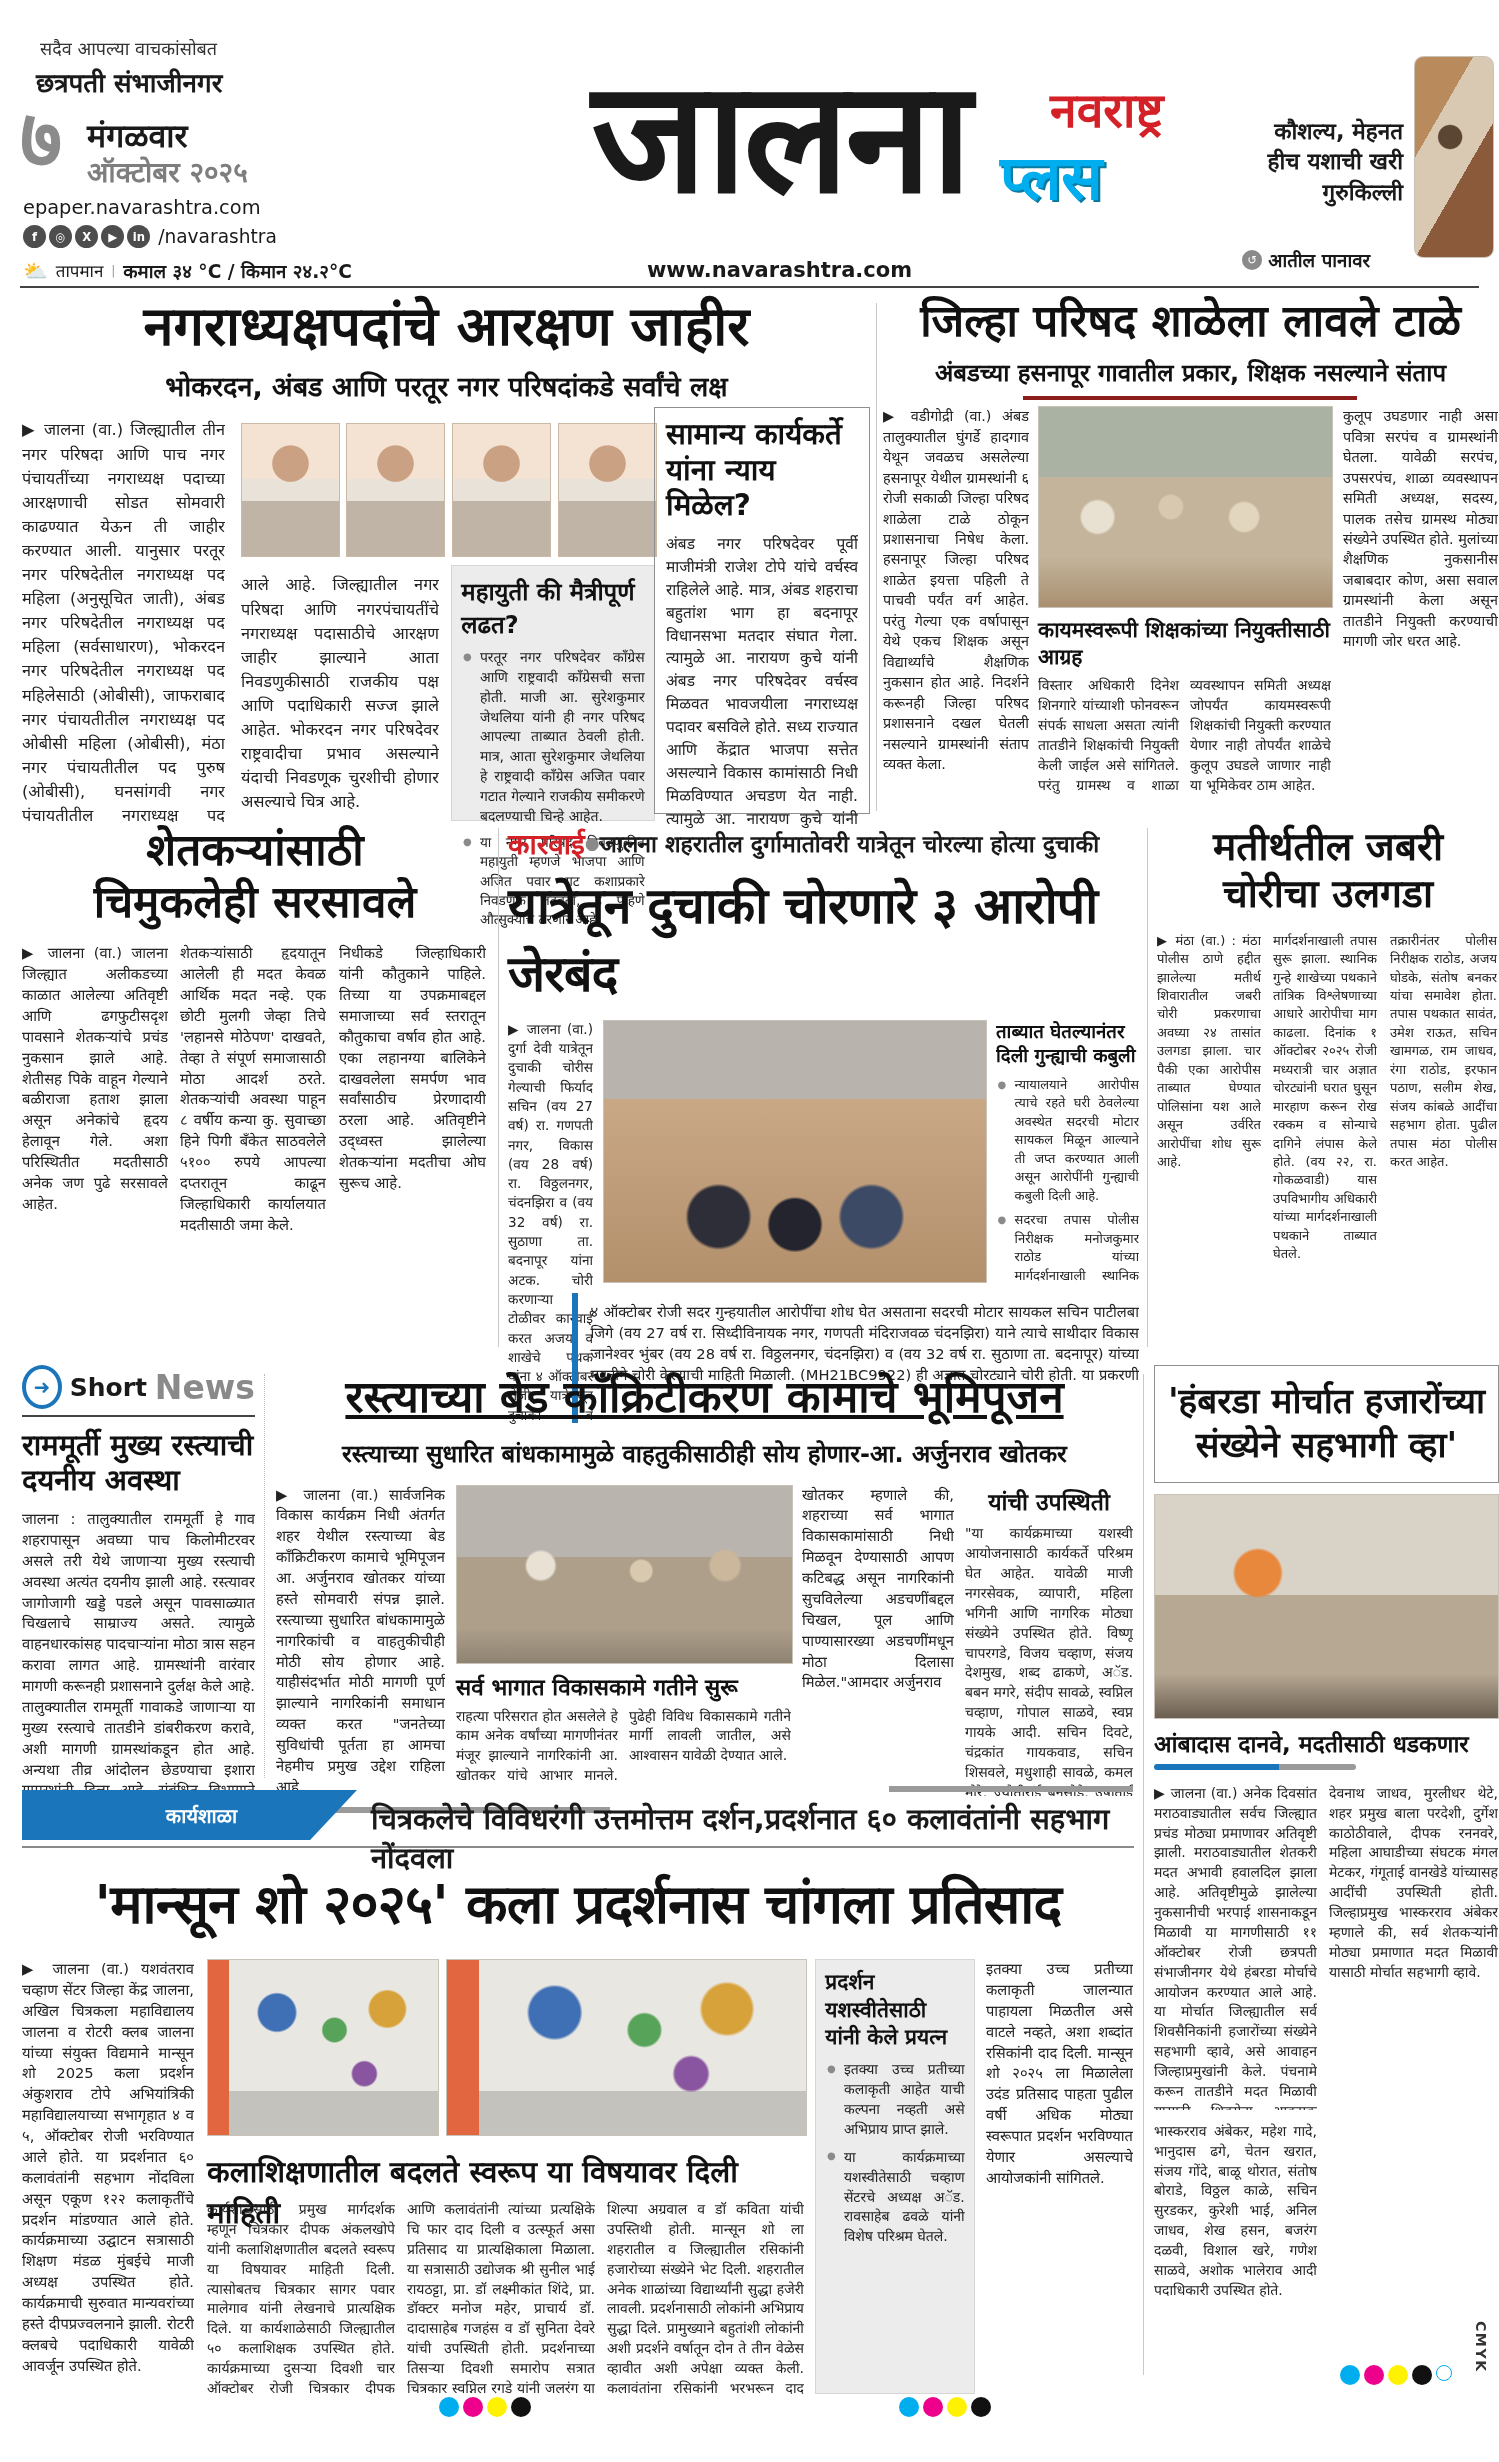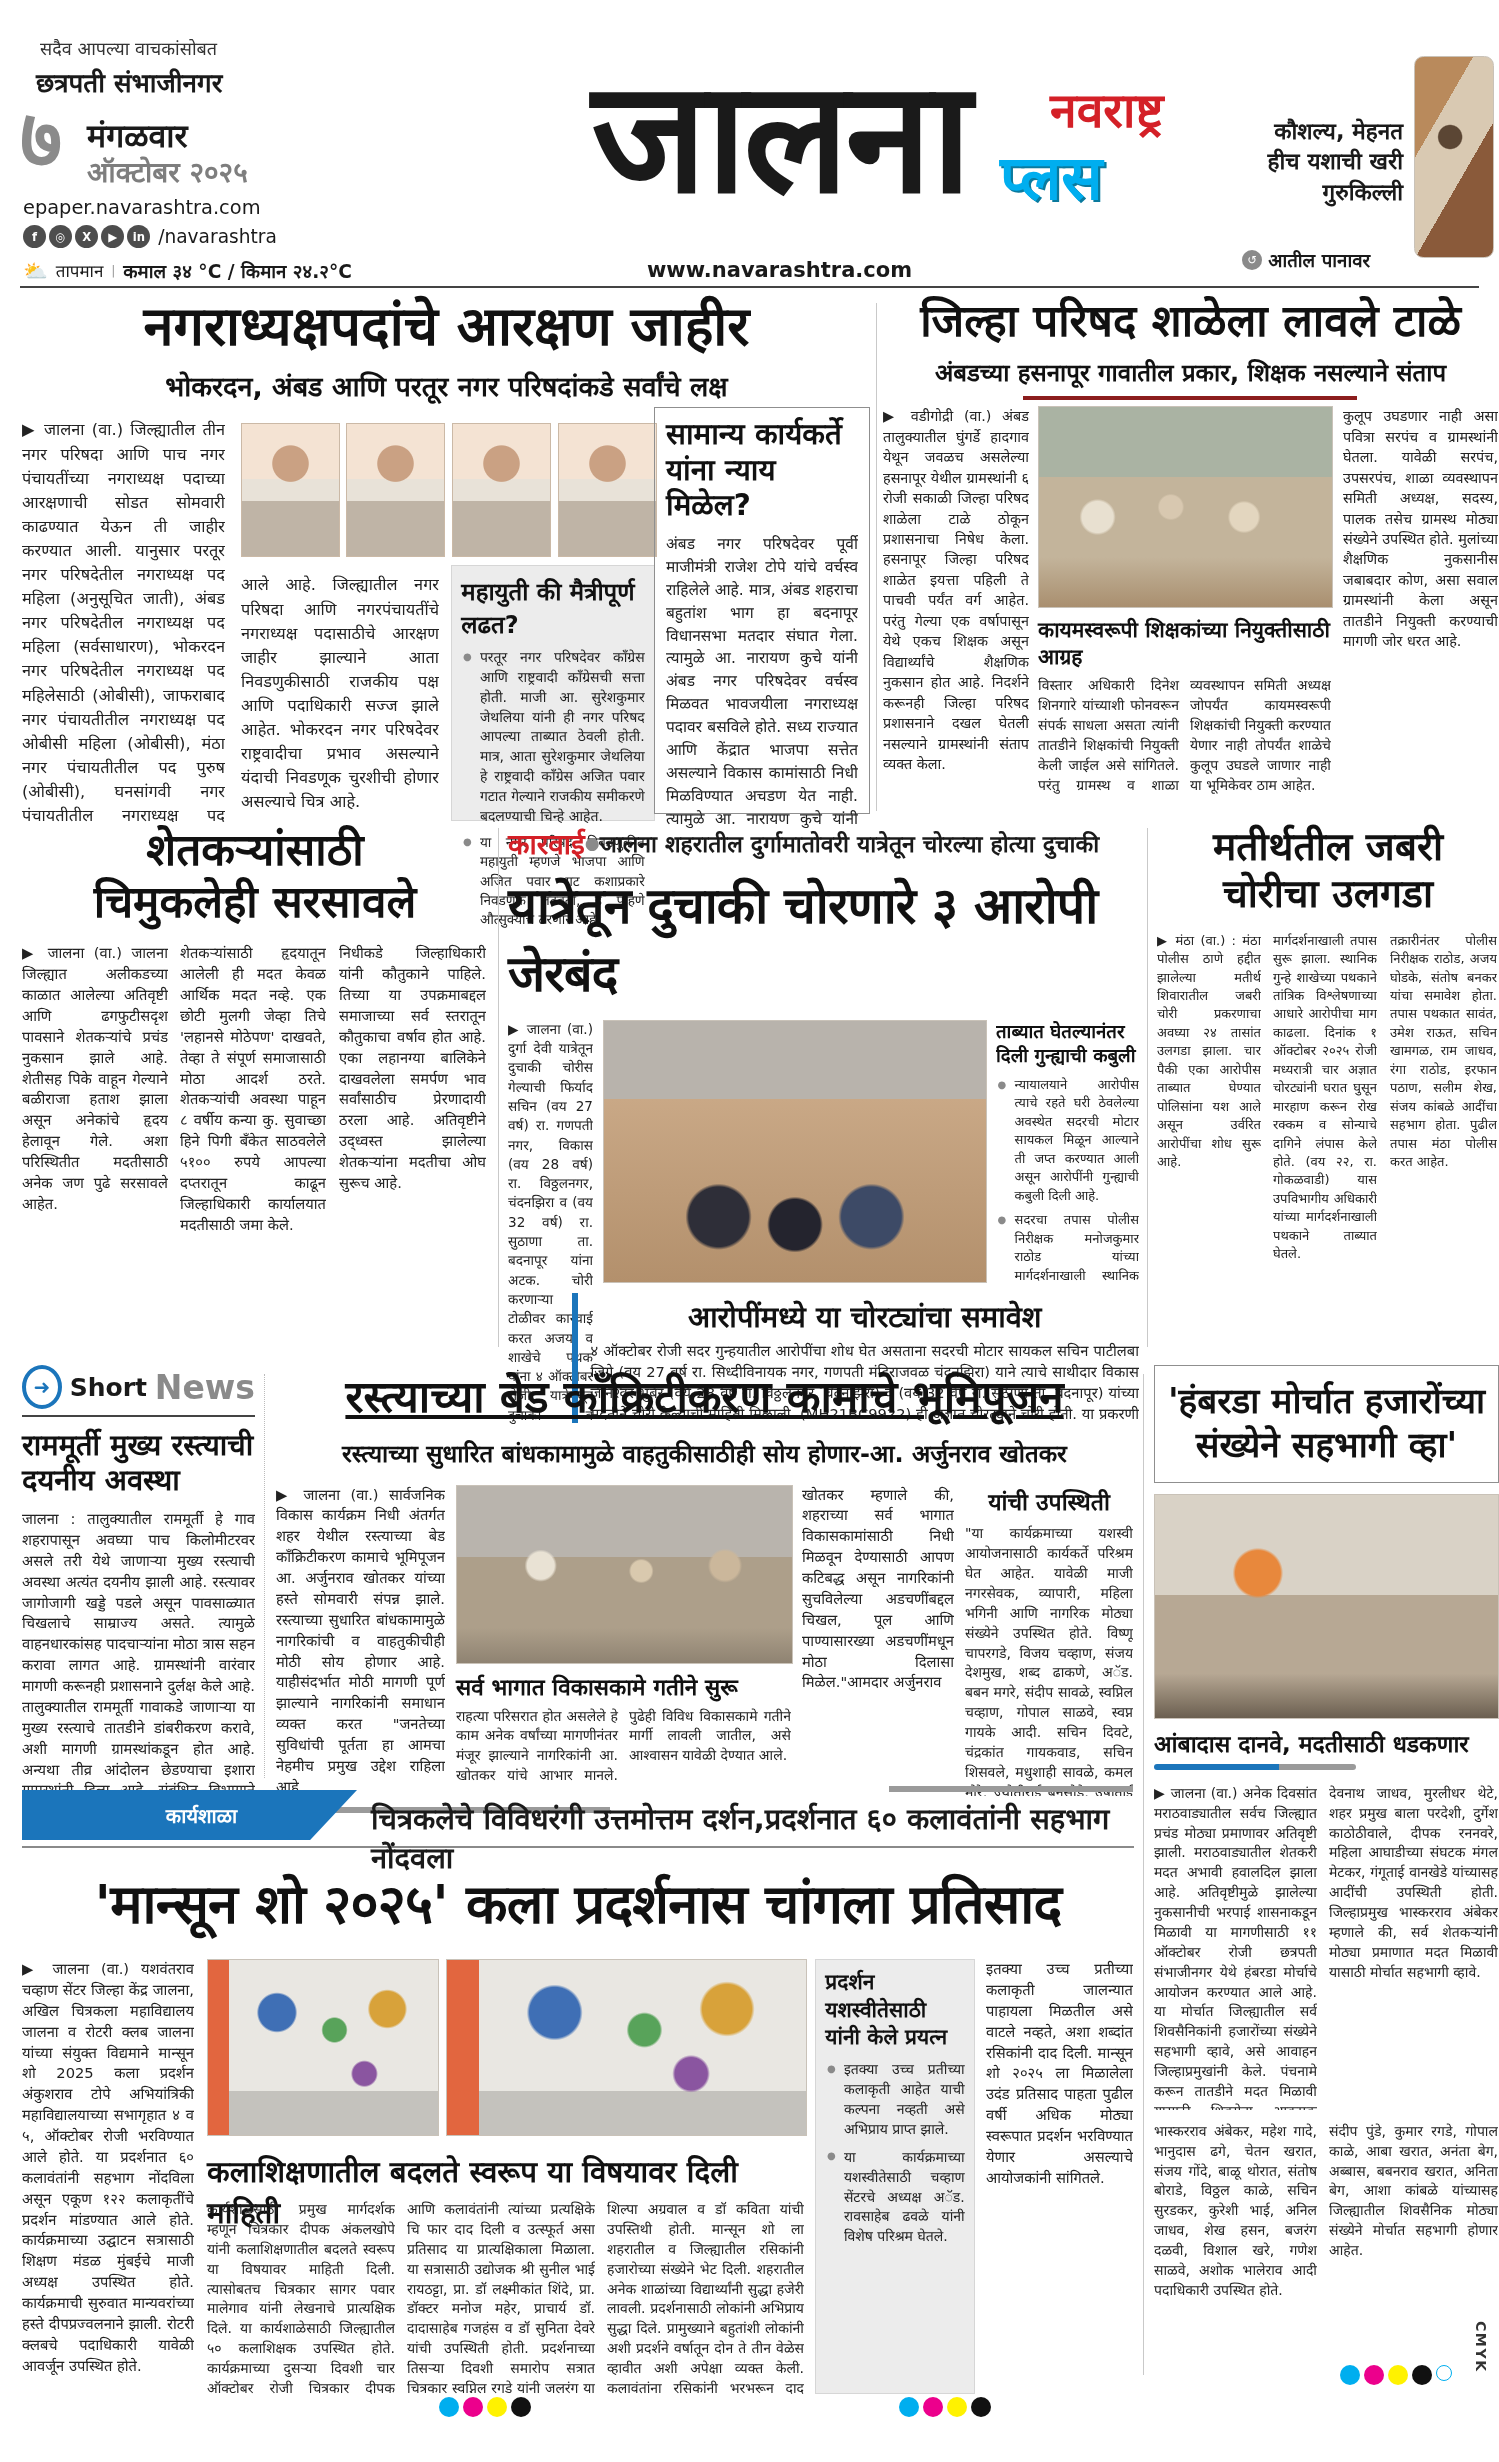--- a/index.html
+++ b/index.html
@@ -156,21 +156,20 @@
     <div style="display:flex;align-items:center;">
       <span class="b red" style="font-size:28px;">कारवाई</span>
       <span style="color:#8a8a8a;font-size:17px;">●</span>
       <span class="b" style="font-size:23px;">जालना शहरातील दुर्गामातोवरी यात्रेतून चोरल्या होत्या दुचाकी</span>
     </div>
     <h1 style="font-size:50px;margin-top:7.8px;letter-spacing:-0.8px;">यात्रेतून दुचाकी चोरणारे ३ आरोपी जेरबंद</h1>
     <div style="position:relative;height:404px;margin-top:14px;">
       <div class="col-sm abs" style="left:0;top:0;width:85px;height:404px;overflow:hidden;font-size:13.6px;">▶ जालना (वा.) दुर्गा देवी यात्रेतून दुचाकी चोरीस गेल्याची फिर्याद सचिन (वय 27 वर्ष) रा. गणपती नगर, विकास (वय 28 वर्ष) रा. विठ्ठलनगर, चंदनझिरा व (वय 32 वर्ष) रा. सुठाणा ता. बदनापूर यांना अटक. चोरी करणाऱ्या टोळीवर कारवाई करत अजय व शाखेचे पथक यांना ४ ऑक्टोबर रोजी यात्रेमधून दुचाकी व सायकल अज्ञात</div>
       <div class="abs photo photo-suspects" style="left:95px;top:0;width:382px;height:261px;"></div>
       <div class="abs" style="left:64px;top:273px;width:567px;height:130px;border-left:6.2px solid #1b75bb;padding:3.1px 0 0 12.4px;box-sizing:border-box;">
-        <h3 class="c" style="font-size:29px;">आरोपींमध्ये या चोरट्यांचा समावेश</h3>
         <div class="col-sm" style="margin-top:6.2px;font-size:14.7px;height:85px;overflow:hidden;">४ ऑक्टोबर रोजी सदर गुन्हयातील आरोपींचा शोध घेत असताना सदरची मोटार सायकल सचिन पाटीलबा जिगे (वय 27 वर्ष रा. सिध्दीविनायक नगर, गणपती मंदिराजवळ चंदनझिरा) याने त्याचे साथीदार विकास जानेश्वर भुंबर (वय 28 वर्ष रा. विठ्ठलनगर, चंदनझिरा) व (वय 32 वर्ष रा. सुठाणा ता. बदनापूर) यांच्या मदतीने चोरी केल्याची माहिती मिळाली. (MH21BC9922) ही अज्ञात चोरट्याने चोरी होती. या प्रकरणी पोस्टे सदर बाजार पोलिस ठाण्यात गुन्हा दाखल करण्यात आला होता.</div>
       </div>
       <div class="abs" style="left:488px;top:0;width:143px;height:261px;overflow:hidden;">
         <h3 style="font-size:18.6px;line-height:1.3;">ताब्यात घेतल्यानंतर दिली गुन्ह्याची कबुली</h3>
         <div class="bullet col-sm" style="margin-top:7.8px;font-size:13px;">न्यायालयाने आरोपीस त्याचे रहते घरी ठेवलेल्या अवस्थेत सदरची मोटार सायकल मिळून आल्याने ती जप्त करण्यात आली असून आरोपींनी गुन्ह्याची कबुली दिली आहे.</div>
         <div class="bullet col-sm" style="margin-top:6.2px;font-size:13px;">सदरचा तपास पोलीस निरीक्षक मनोजकुमार राठोड यांच्या मार्गदर्शनाखाली स्थानिक गुन्हे शाखेच्या पथकाने केला असून पुढील तपास सुरू आहे.</div>
       </div>
     </div>
   </div>
 
@@ -223,21 +222,20 @@
     <div class="boxed c" style="padding:14px 7.8px;">
       <h1 style="font-size:35px;line-height:1.25;">'हंबरडा मोर्चात हजारोंच्या संख्येने सहभागी व्हा'</h1>
     </div>
     <div class="photo photo-meeting" style="width:345px;height:225px;margin-top:11px;box-sizing:border-box;"></div>
     <h3 style="font-size:23px;margin-top:11px;line-height:1.25;">आंबादास दानवे, मदतीसाठी धडकणार</h3>
     <div class="caprule" style="width:202px;margin-top:6.2px;"></div>
     <div style="position:relative;height:590px;margin-top:14px;">
       <div class="col-sm abs" style="left:0;top:0;width:163px;height:326px;overflow:hidden;font-size:14px;">▶ जालना (वा.) अनेक दिवसांत मराठवाड्यातील सर्वच जिल्ह्यात प्रचंड मोठ्या प्रमाणावर अतिवृष्टी झाली. मराठवाड्यातील शेतकरी मदत अभावी हवालदिल झाला आहे. अतिवृष्टीमुळे झालेल्या नुकसानीची भरपाई शासनाकडून मिळावी या मागणीसाठी ११ ऑक्टोबर रोजी छत्रपती संभाजीनगर येथे हंबरडा मोर्चाचे आयोजन करण्यात आले आहे. या मोर्चात जिल्ह्यातील सर्व शिवसैनिकांनी हजारोंच्या संख्येने सहभागी व्हावे, असे आवाहन जिल्हाप्रमुखांनी केले. पंचनामे करून तातडीने मदत मिळावी यासाठी शिवसेना आक्रमक झाली आहे.</div>
       <div class="col-sm abs" style="left:175px;top:0;width:169px;height:326px;overflow:hidden;font-size:14px;">देवनाथ जाधव, मुरलीधर थेटे, शहर प्रमुख बाला परदेशी, दुर्गेश काठोठीवाले, दीपक रननवरे, महिला आघाडीच्या संघटक मंगल मेटकर, गंगूताई वानखेडे यांच्यासह आदींची उपस्थिती होती. जिल्हाप्रमुख भास्करराव अंबेकर म्हणाले की, सर्व शेतकऱ्यांनी मोठ्या प्रमाणात मदत मिळावी यासाठी मोर्चात सहभागी व्हावे.</div>
       <div class="col-sm abs" style="left:0;top:338px;width:163px;height:248px;overflow:hidden;font-size:14px;">भास्करराव अंबेकर, महेश गादे, भानुदास ढगे, चेतन खरात, संजय गोंदे, बाळू थोरात, संतोष बोराडे, विठ्ठल काळे, सचिन सुरडकर, कुरेशी भाई, अनिल जाधव, शेख हसन, बजरंग दळवी, विशाल खरे, गणेश साळवे, अशोक भालेराव आदी पदाधिकारी उपस्थित होते.</div>
-      <div class="col-sm abs" style="left:175px;top:338px;width:169px;height:248px;overflow:hidden;font-size:14px;">संदीप पुंडे, कुमार रगडे, गोपाल काळे, आबा खरात, अनंता बेग, अब्बास, बबनराव खरात, अनिता बेग, आशा कांबळे यांच्यासह जिल्ह्यातील शिवसैनिक मोठ्या संख्येने मोर्चात सहभागी होणार आहेत.</div>
     </div>
   </div>
 
   <div class="abs" style="left:22px;top:1790px;width:1112px;">
     <div style="position:relative;height:56px;border-bottom:2.3px solid #8a8a8a;">
       <div class="ribbon abs b" style="left:0;top:0;width:311px;height:50px;font-size:20px;padding-left:24px;">कार्यशाळा</div>
       <div class="abs b" style="left:349px;top:7.8px;width:761px;font-size:29px;">चित्रकलेचे विविधरंगी उत्तमोत्तम दर्शन,प्रदर्शनात ६० कलावंतांनी सहभाग नोंदवला</div>
     </div>
     <h1 class="c" style="font-size:54px;margin-top:17px;letter-spacing:-0.8px;">'मान्सून शो २०२५' कला प्रदर्शनास चांगला प्रतिसाद</h1>
     <div style="position:relative;height:435px;margin-top:20px;">

